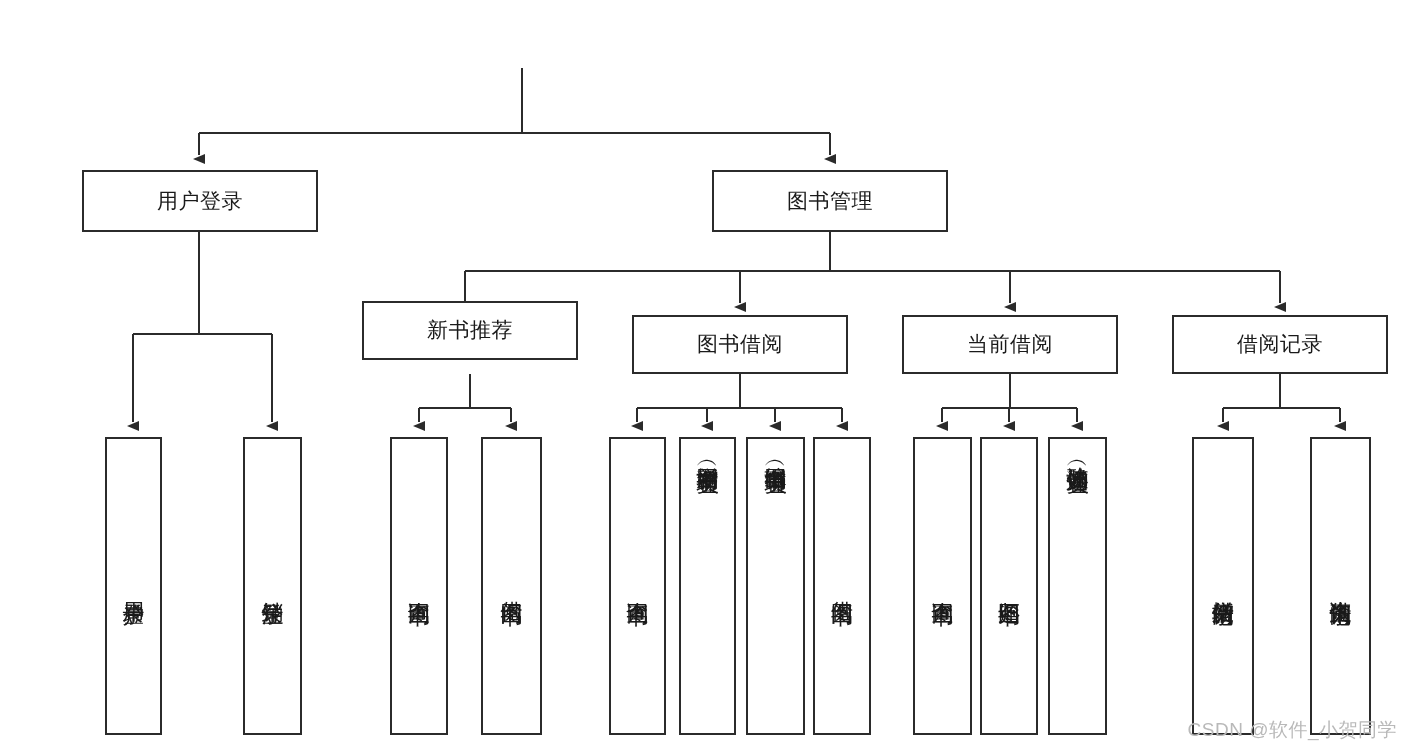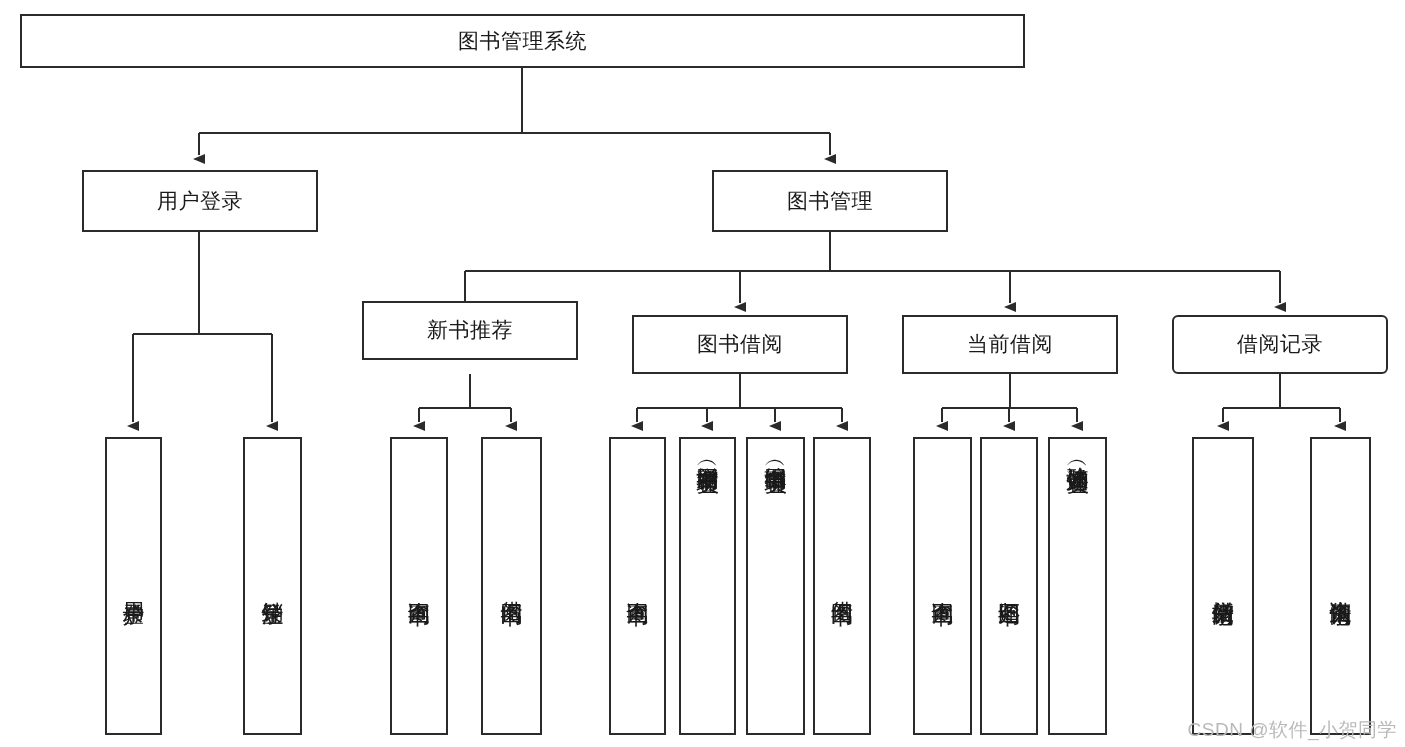--- a/index.html
+++ b/index.html
@@ -124,23 +124,20 @@
       <path d="M 1009,408 L 1009,422" marker-end="url(#arrowhead)"></path>
       <path d="M 1077,408 L 1077,422" marker-end="url(#arrowhead)"></path>
 
       <path d="M 1280,374 L 1280,408"></path>
       <path d="M 1223,408 L 1340,408"></path>
       <path d="M 1223,408 L 1223,422" marker-end="url(#arrowhead)"></path>
       <path d="M 1340,408 L 1340,422" marker-end="url(#arrowhead)"></path>
     </g>
   </svg>
 
-  <div class="node horiz" style="left:20px; top:14px; width:1005px; height:54px;">
-    <span class="label">图书管理系统</span>
-  </div>
 
   <div class="node horiz" style="left:82px; top:170px; width:236px; height:62px;">
     <span class="label">用户登录</span>
   </div>
 
   <div class="node horiz" style="left:712px; top:170px; width:236px; height:62px;justify-content:center;">
     <span class="label">图书管理</span>
   </div>
 
   <div class="node horiz" style="left:362px; top:301px; width:216px; height:59px;">
@@ -148,21 +145,21 @@
   </div>
 
   <div class="node horiz" style="left:902px; top:315px; width:216px; height:59px;">
     <span class="label">当前借阅</span>
   </div>
 
   <div class="node horiz" style="left:632px; top:315px; width:216px; height:59px;">
     <span class="label">图书借阅</span>
   </div>
 
-  <div class="node horiz" style="left:1172px; top:315px; width:216px; height:59px;border-radius:6px;">
+  <div class="node horiz" style="left:1172px; top:315px; width:216px; height:59px;">
     <span class="label">借阅记录</span>
   </div>
 
   <div class="node vert centered" style="left:105px; top:437px; width:57px; height:298px;">
     <span class="label">用户登录</span>
   </div>
 
   <div class="node vert centered" style="left:243px; top:437px; width:59px; height:298px;">
     <span class="label">注销登录</span>
   </div>

